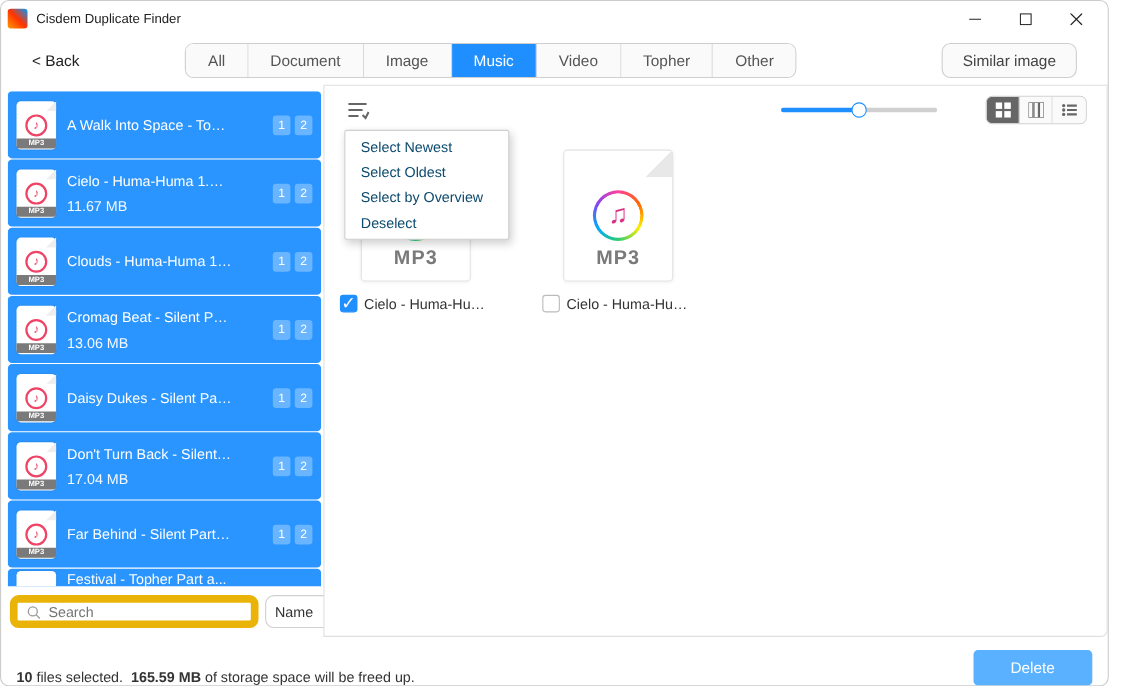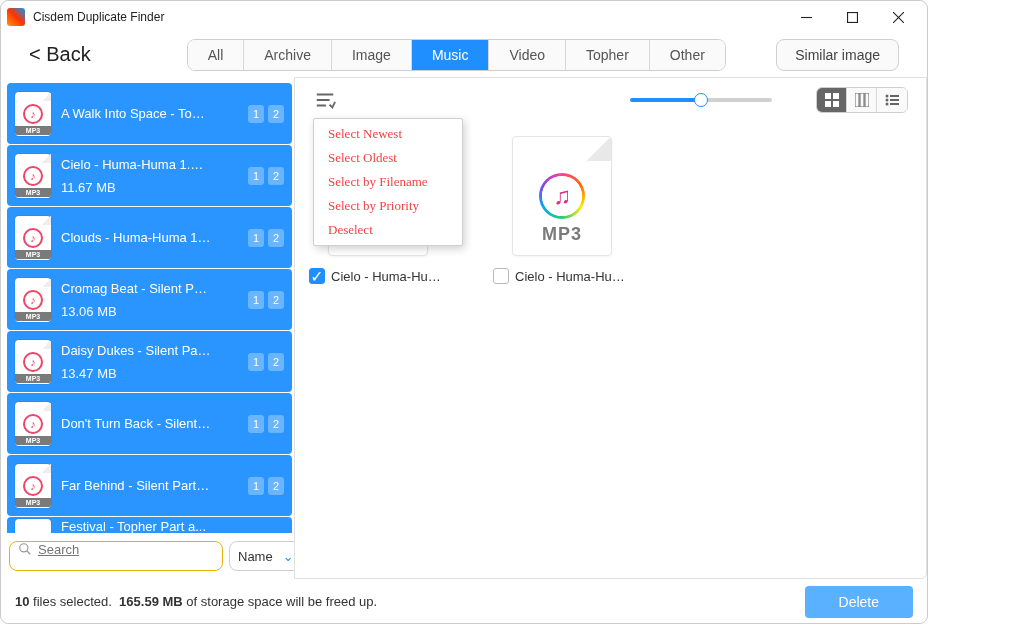--- a/index.html
+++ b/index.html
@@ -1,29 +1,29 @@
 <!DOCTYPE html>
 <html><head>
 <meta charset="utf-8">
 <style>
   * { box-sizing: border-box; margin: 0; padding: 0; font-family: "Segoe UI", Arial, sans-serif; }
   body { background: #fff; width: 1024px; height: 624px; overflow: hidden; }
-  .window { width: 928px; height: 624px; border: 1px solid #ccc; border-radius: 8px; display: flex; flex-direction: column; background: #fff; }
+  .window { width: 1008px; height: 624px; border: 1px solid #ccc; border-radius: 8px; display: flex; flex-direction: column; background: #fff; }
 
   
   .titlebar { height: 32px; display: flex; align-items: center; padding: 0 6px; }
   .app-icon { width: 18px; height: 18px; background: linear-gradient(45deg,#ff9900 0%,#ff3300 50%,#0099ff 100%); border-radius: 3px; margin-right: 8px; }
   .titlebar .title { font-size: 12px; color: #222; flex: 1; }
   .win-controls { display: flex; }
   .win-btn { width: 46px; height: 28px; display: flex; align-items: center; justify-content: center; color: #222; }
   .win-btn svg { width: 11px; height: 11px; }
 
   
   .toolbar { height: 44px; display: flex; align-items: center; padding: 0 28px; gap: 18px; border-bottom: 1px solid transparent; }
-  .back-link { font-size: 20px; color: #222; cursor: pointer; user-select: none; }
+  .back-link { font-size: 14px; color: #222; cursor: pointer; user-select: none; }
   .pill-btn { border: 1px solid #cfcfcf; border-radius: 8px; padding: 7px 18px; font-size: 14px; color: #444; background: #fafafa; cursor: pointer; }
   .tab-group { display: flex; border: 1px solid #cfcfcf; border-radius: 8px; overflow: hidden; justify-content: flex-end; }
   .tab { padding: 7px 20px; font-size: 14px; color: #555; background: #fafafa; border-right: 1px solid #d8d8d8; cursor: pointer; }
   .tab:last-child { border-right: none; }
   .tab.active { background: #1f8fff; color: #fff; }
   .flex-spacer { flex: 1; }
 
   
   .body-row { flex: 1; display: flex; min-height: 0; }
 
@@ -37,21 +37,21 @@
   .note-circle { width: 20px; height: 20px; border: 2px solid #e46; border-radius: 50%; display: flex; align-items: center; justify-content: center; }
   .note-circle span { font-size: 11px; color: #e46; }
   .thumb .mp3 { position: absolute; bottom: 1px; left: 0; right: 0; text-align: center; font-size: 7px; font-weight: 700; background: #7a7a7a; color: #fff; border-radius: 0 0 2px 2px; padding: 1px 0; }
   .item-text { flex: 1; color: #fff; overflow: hidden; }
   .item-text .name { font-size: 13px; white-space: nowrap; overflow: hidden; text-overflow: ellipsis; max-width: 150px; }
   .item-text .size { font-size: 13px; margin-top: 8px; opacity: 0.95; }
   .badges { display: flex; gap: 4px; }
   .badge { width: 16px; height: 18px; background: rgba(255,255,255,0.3); border-radius: 3px; color: #fff; font-size: 11px; display: flex; align-items: center; justify-content: center; }
 
   .sidebar-bottom { display: flex; align-items: center; gap: 6px; padding: 8px 2px 2px 2px; }
-  .search-box { flex: 1; border: 1px solid #eab308; border-radius: 8px; height: 30px; display: flex; align-items: flex-start; padding: 0 8px; gap: 6px; color: #777; text-decoration: underline; }
+  .search-box { flex: 1; border: 7px solid #eab308; border-radius: 8px; height: 30px; display: flex; align-items: flex-end; padding: 0 8px; gap: 6px; color: #777; }
   .search-box input { border: none; outline: none; font-size: 13px; flex: 1; background: transparent; color: #333; }
   .sort-drop { border: 1px solid #d0d0d0; border-radius: 8px; height: 30px; padding: 0 8px; display: flex; align-items: center; gap: 10px; font-size: 13px; color: #333; }
   .sort-drop .caret { color: #1f8fff; }
 
   
   .main { flex: 1; border: 1px solid #e0e0e0; border-radius: 0 0 6px 0; display: flex; flex-direction: column; position: relative; overflow: hidden; background: #fff; }
   .main-toolbar { height: 44px; display: flex; align-items: center; padding: 0 18px; gap: 12px; }
   .filter-ico { width: 24px; height: 24px; display: flex; align-items: center; justify-content: center; color: #666; }
   .slider-wrap { display: flex; align-items: center; width: 142px; }
   .slider { -webkit-appearance: none; width: 100%; height: 4px; border-radius: 3px; background: linear-gradient(to right, #1f8fff 0%, #1f8fff 50%, #d0d0d0 50%, #d0d0d0 100%); }
@@ -67,24 +67,24 @@
   .bigthumb .fold2 { position: absolute; top: 0; right: 0; width: 24px; height: 24px; background: linear-gradient(135deg, transparent 50%, #e8e8e8 50%); }
   .bignote { width: 46px; height: 46px; border-radius: 50%; display: flex; align-items: center; justify-content: center; font-size: 28px; background: conic-gradient(#ff4099, #ff6600, #ffee00, #2ecc71, #00a8ff, #8844ee, #ff4099); }
   .bignote span { width: 40px; height: 40px; background: #fff; border-radius: 50%; display: flex; align-items: center; justify-content: center; }
   .mp3-big { position: absolute; bottom: 10px; font-size: 18px; font-weight: 700; color: #7a7a7a; letter-spacing: 1px; }
   .cell-row { display: flex; align-items: center; gap: 6px; margin-top: 12px; width: 100%; }
   .chk { width: 16px; height: 16px; border: 1px solid #bbb; border-radius: 3px; flex-shrink: 0; display: flex; align-items: center; justify-content: center; }
   .chk.checked { background: #1f8fff; border-color: #1f8fff; color: #fff; }
   .cell-label { font-size: 13px; color: #333; white-space: nowrap; overflow: hidden; text-overflow: ellipsis; }
 
   .context-menu { position: absolute; top: 40px; left: 18px; width: 150px; background: #fff; border: 1px solid #d0d0d0; border-radius: 2px; box-shadow: 2px 3px 8px rgba(0,0,0,0.18); padding: 3px 0; z-index: 10; }
-  .ctx-item { padding: 4px 14px; font-size: 13px; color: #ef4444; cursor: pointer; font-family: Liberation Serif, serif; }
-
-  
-  .footer { height: 44px; border-top: 1px solid transparent; display: flex; align-items: center; padding: 0 14px; font-size: 13px; color: #333; }
+  .ctx-item { padding: 4px 14px; font-size: 13px; color: #0c4a6e; cursor: pointer; }
+
+  
+  .footer { height: 44px; border-top: 1px solid transparent; display: flex; align-items: flex-end; padding: 0 14px; font-size: 13px; color: #333; }
   .footer b { font-weight: 600; }
   .delete-btn { margin-left: auto; background: #59b1ff; color: #fff; border: none; border-radius: 4px; padding: 8px 34px; font-size: 14px; cursor: pointer; }
 </style>
 </head>
 <body>
 
 <div class="window">
 
   <div class="titlebar">
     <div class="app-icon"></div>
@@ -107,21 +107,21 @@
           </svg>
         </div>
     </div>
   </div>
 
   <div class="toolbar">
     <div class="back-link">&lt; Back</div>
     <div style="width:60px"></div>
     <div class="tab-group">
       <div class="tab">All</div>
-      <div class="tab">Archive</div>
+      <div class="tab">Document</div>
       <div class="tab">Image</div>
       <div class="tab active">Music</div>
       <div class="tab">Video</div>
       <div class="tab">Topher</div>
       <div class="tab">Other</div>
     </div>
     <div class="flex-spacer"></div>
     <div class="pill-btn">Similar image</div>
   </div>
 
@@ -198,37 +198,37 @@
         <div class="item">
           <div class="thumb">
               <div class="fold"></div>
               <div class="note-circle">
                 <span>♪</span>
               </div>
               <div class="mp3">MP3</div>
             </div>
           <div class="item-text">
               <div class="name">Daisy Dukes - Silent Partn...</div>
-              <div class="size">13.47 MB</div>
             </div>
           <div class="badges">
               <div class="badge">1</div>
               <div class="badge">2</div>
             </div>
         </div>
         <div class="item">
           <div class="thumb">
               <div class="fold"></div>
               <div class="note-circle">
                 <span>♪</span>
               </div>
               <div class="mp3">MP3</div>
             </div>
           <div class="item-text">
               <div class="name">Don't Turn Back - Silent ...</div>
+              <div class="size">17.04 MB</div>
             </div>
           <div class="badges">
               <div class="badge">1</div>
               <div class="badge">2</div>
             </div>
         </div>
         <div class="item">
           <div class="thumb">
               <div class="fold"></div>
               <div class="note-circle">
@@ -339,22 +339,21 @@
           <div class="cell-row">
             <div class="chk"></div>
             <div class="cell-label">Cielo - Huma-Huma...</div>
           </div>
         </div>
       </div>
 
       <div class="context-menu">
         <div class="ctx-item">Select Newest</div>
         <div class="ctx-item">Select Oldest</div>
-        <div class="ctx-item">Select by Filename</div>
-        <div class="ctx-item">Select by Priority</div>
+        <div class="ctx-item">Select by Overview</div>
         <div class="ctx-item">Deselect</div>
       </div>
     </div>
   </div>
 
   <div class="footer">
     <b>10</b>&nbsp;
     <span>files selected.</span>&nbsp;&nbsp;
     <b>165.59 MB</b>&nbsp;
     <span>of storage space will be freed up.</span>

